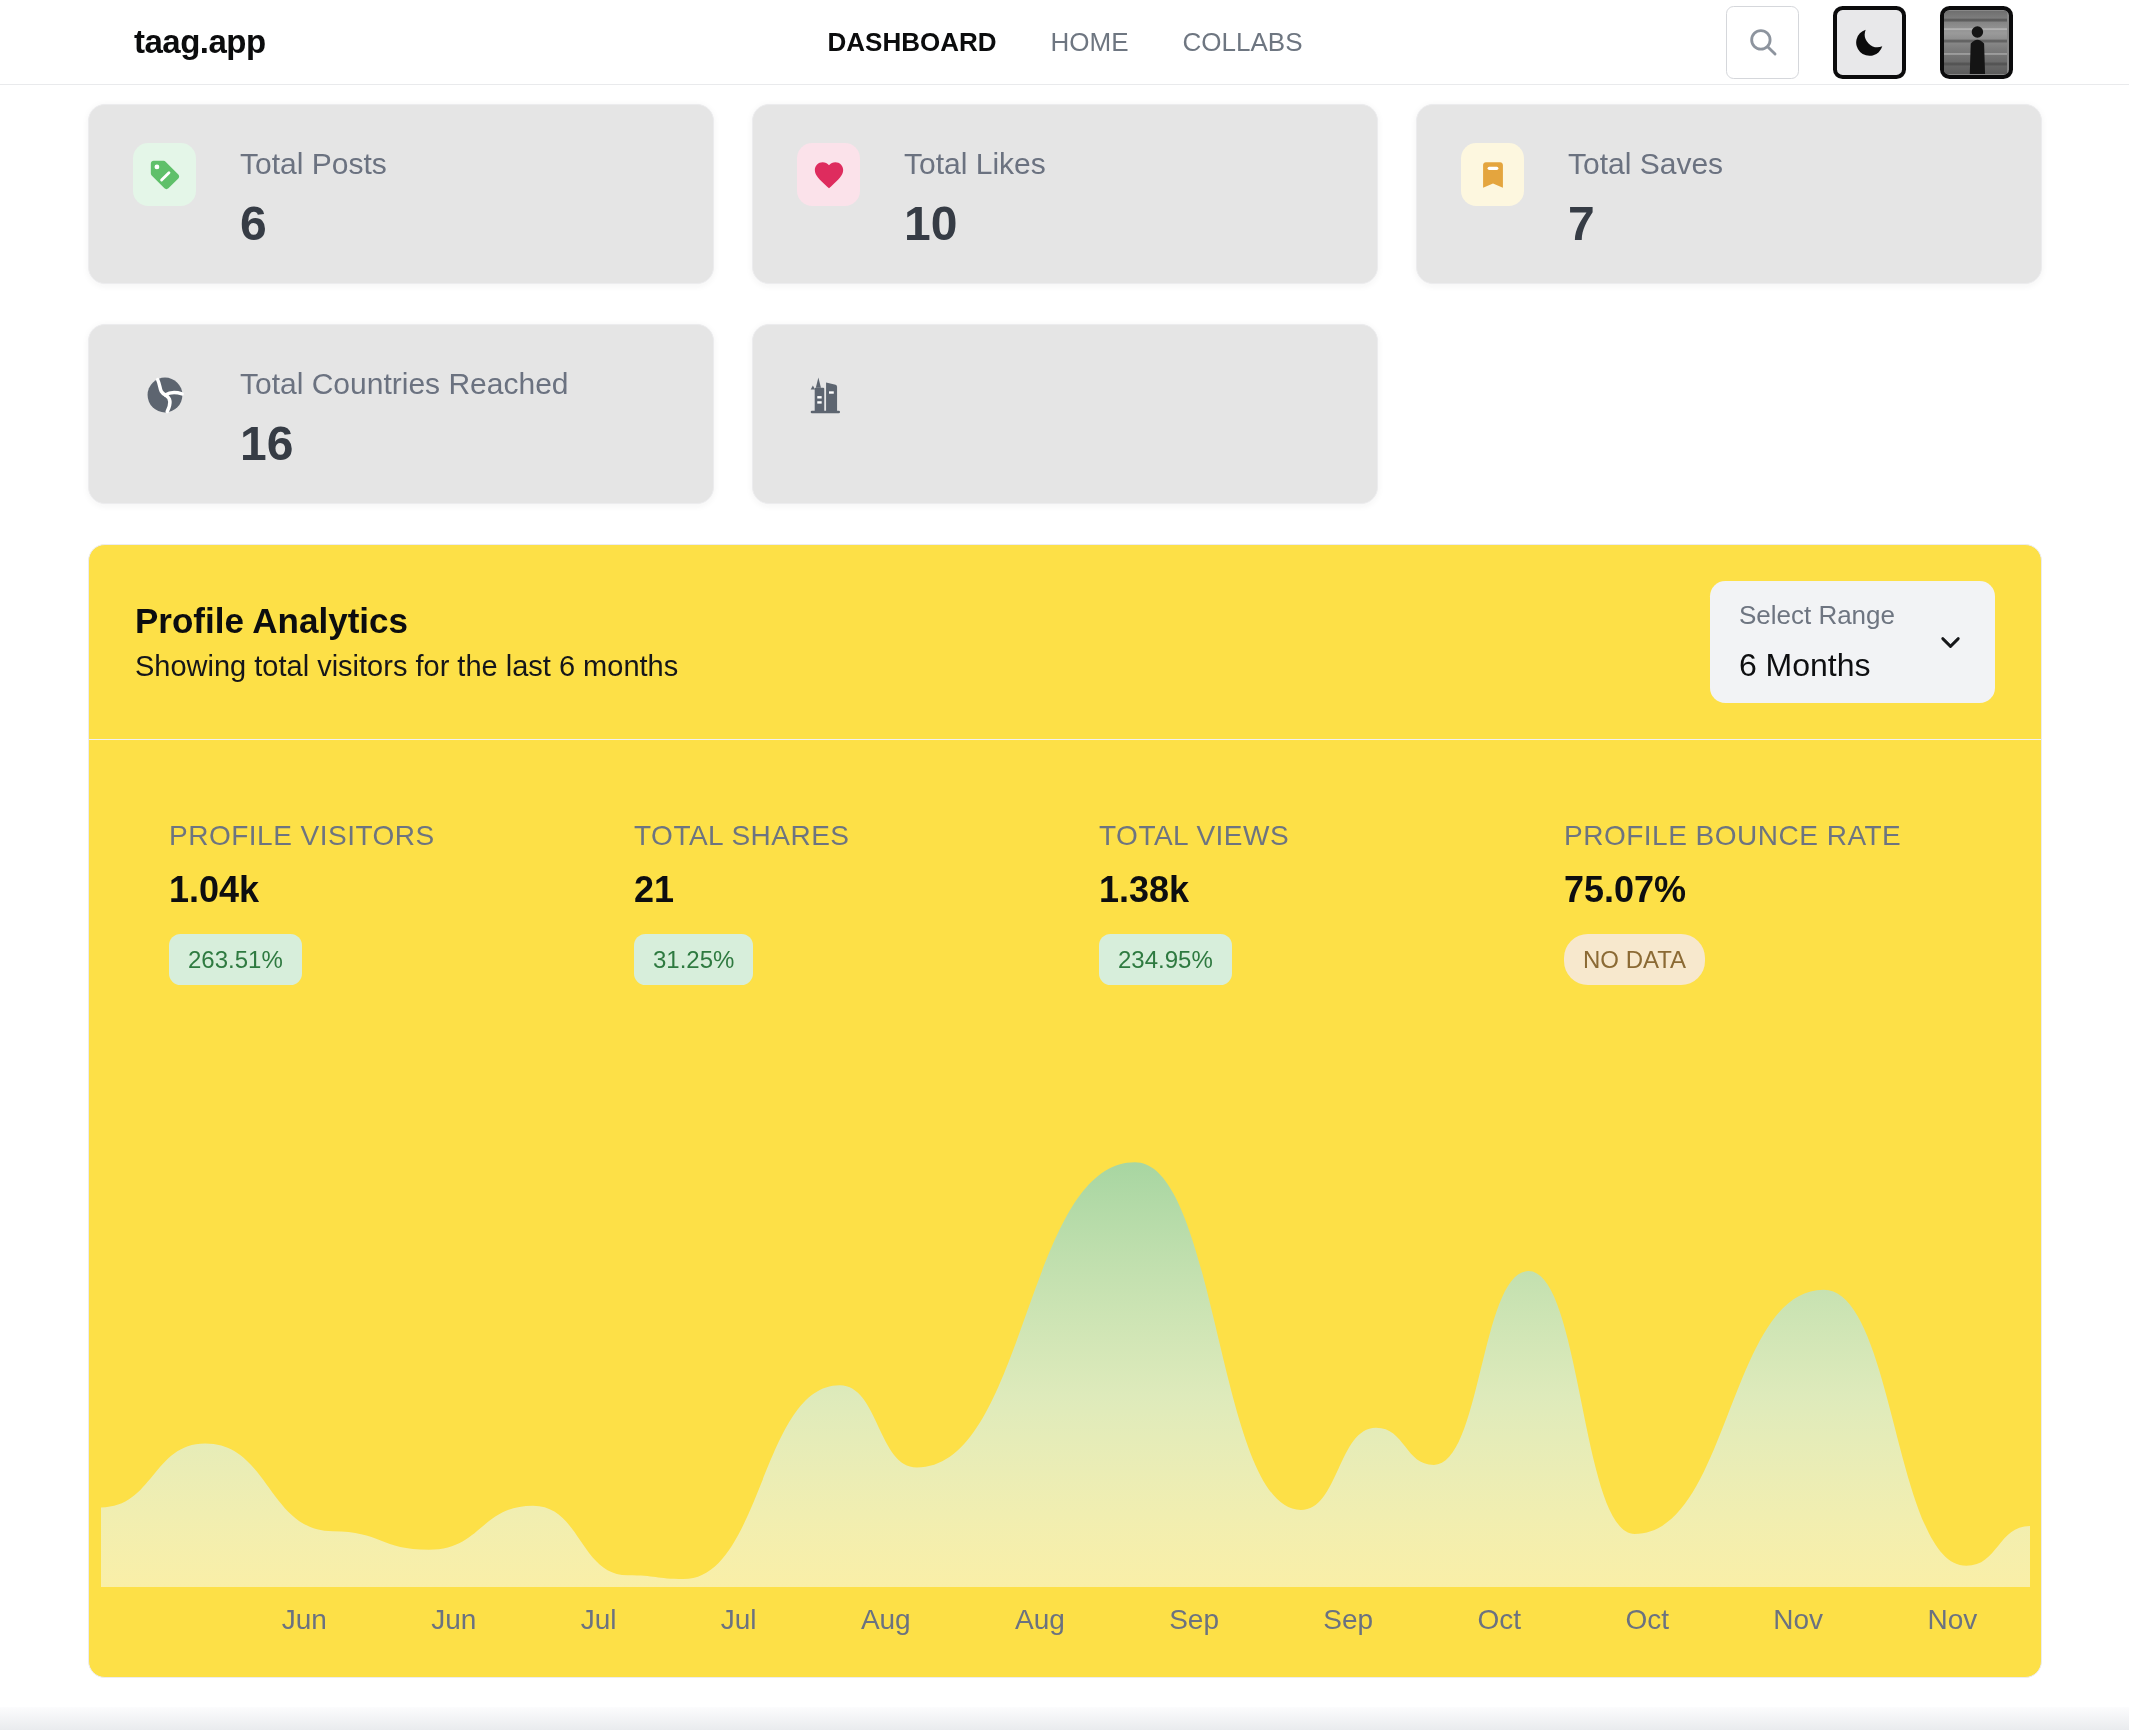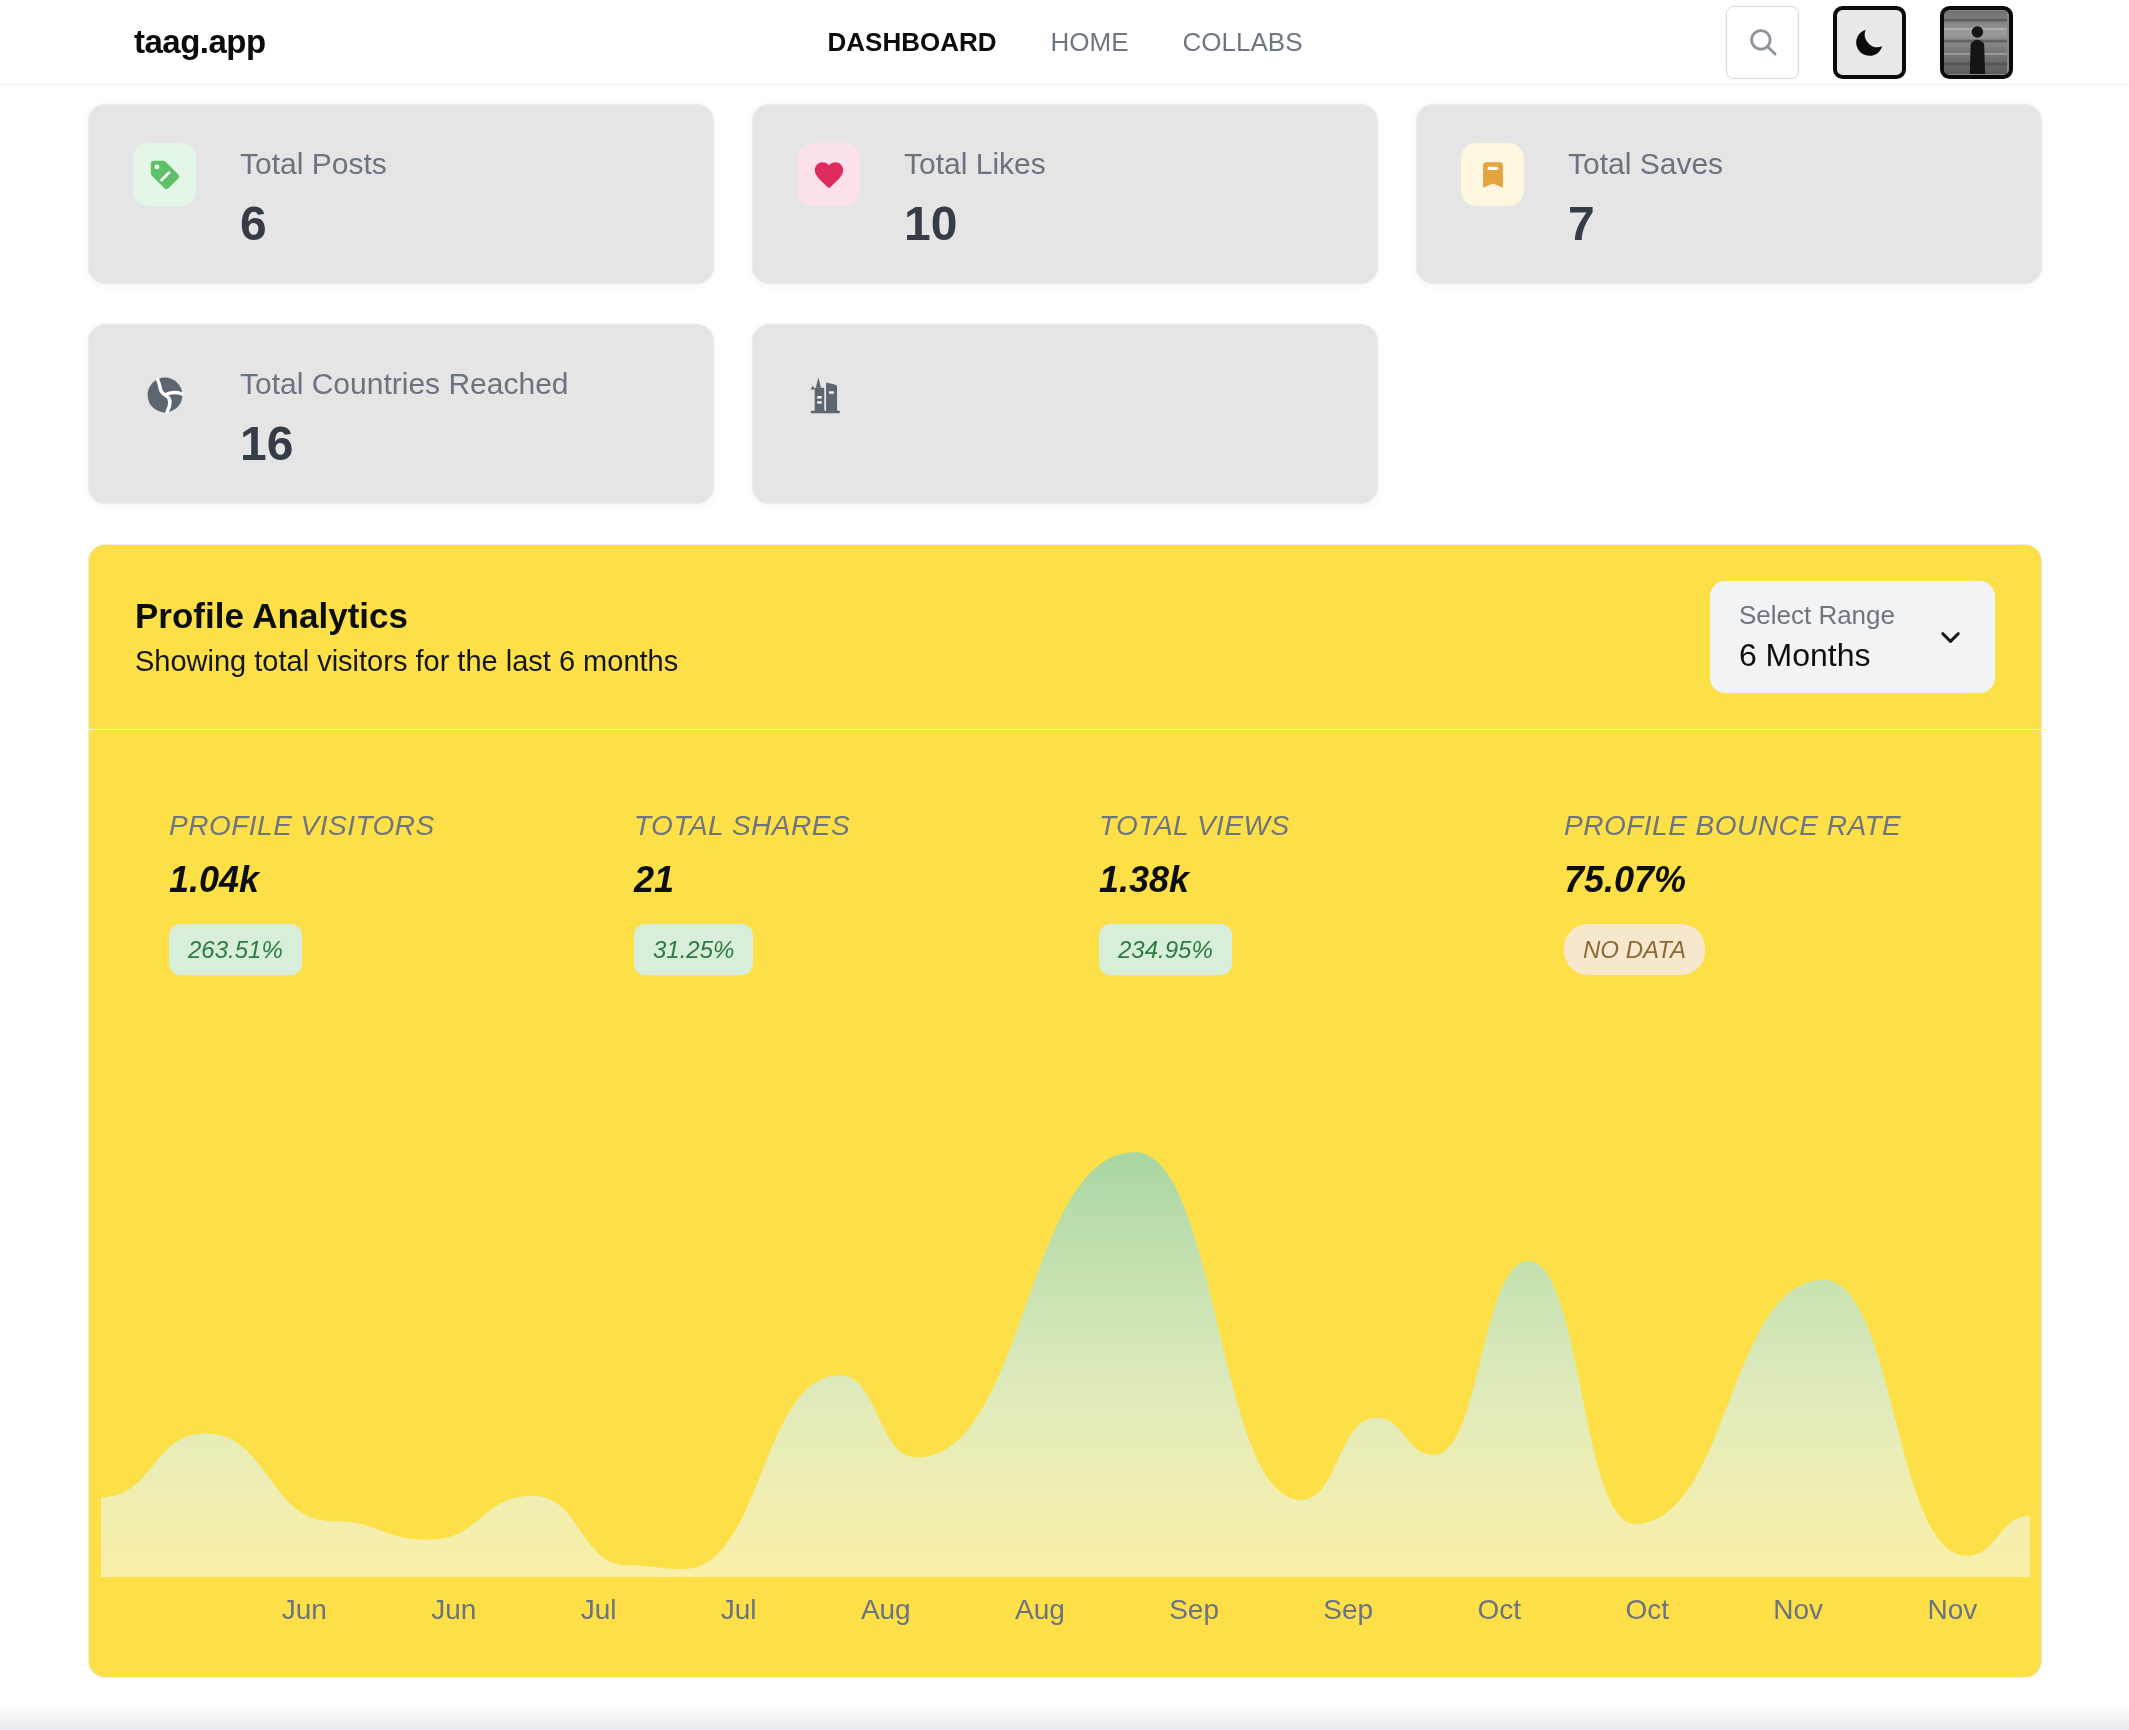--- a/index.html
+++ b/index.html
@@ -29,24 +29,24 @@
   .stat-value { font-size:48px; font-weight:700; color:#363c45; margin-top:15.3px; }
 
   
   .analytics { margin:40px 88px 0; background:#fde047; border:1.9px solid #ececee; border-radius:17px; height:1134px; overflow:hidden; }
   .analytics-header { display:flex; justify-content:space-between; align-items:center; padding:36px 46px; border-bottom:1.9px solid #f0f1f3; }
   .analytics-title { font-size:35px; font-weight:700; color:#0c0d0f; }
   .analytics-subtitle { font-size:29px; color:#15161a; margin-top:9.6px; }
   .range-select { background:#f2f3f5; border:none; border-radius:15.3px; padding:19px 29px; display:flex; align-items:center; gap:40px; cursor:pointer; }
   .range-texts { text-align:left; }
   .range-label { font-size:26px; color:#6e7581; }
-  .range-value { font-size:32px; color:#0e0f11; margin-top:6px; }
+  .range-value { font-size:32px; color:#0e0f11; margin-top:16px; }
 
   .metrics-row { display:grid; grid-template-columns:repeat(4,1fr); padding:80px 46px 0; }
-  .metric { padding-left:34px;font-style:italic; }
+  .metric { padding-left:34px; }
   .metric-label { font-size:28px; color:#6d7480; letter-spacing:0.5px; }
   .metric-value { font-size:36px; font-weight:700; color:#0d0e10; margin-top:17px; }
   .metric-badge { display:inline-block; margin-top:23px; padding:11.5px 19px; border-radius:11.5px; font-size:24px; }
   .badge-positive { background:#d7eedb; color:#2e7a40; }
   .badge-nodata  { background:#f7e8cd; color:#8b6a34;border-radius:24px; }
 
   .chart-wrap { margin-top:71px; padding:0 11.5px; }
   .chart-wrap svg.area { display:block; width:100%; height:531px; }
   .x-labels { display:flex; justify-content:space-around; padding-left:129px; margin-top:17px; }
   .x-labels span { font-size:28px; color:#6b7280; }

